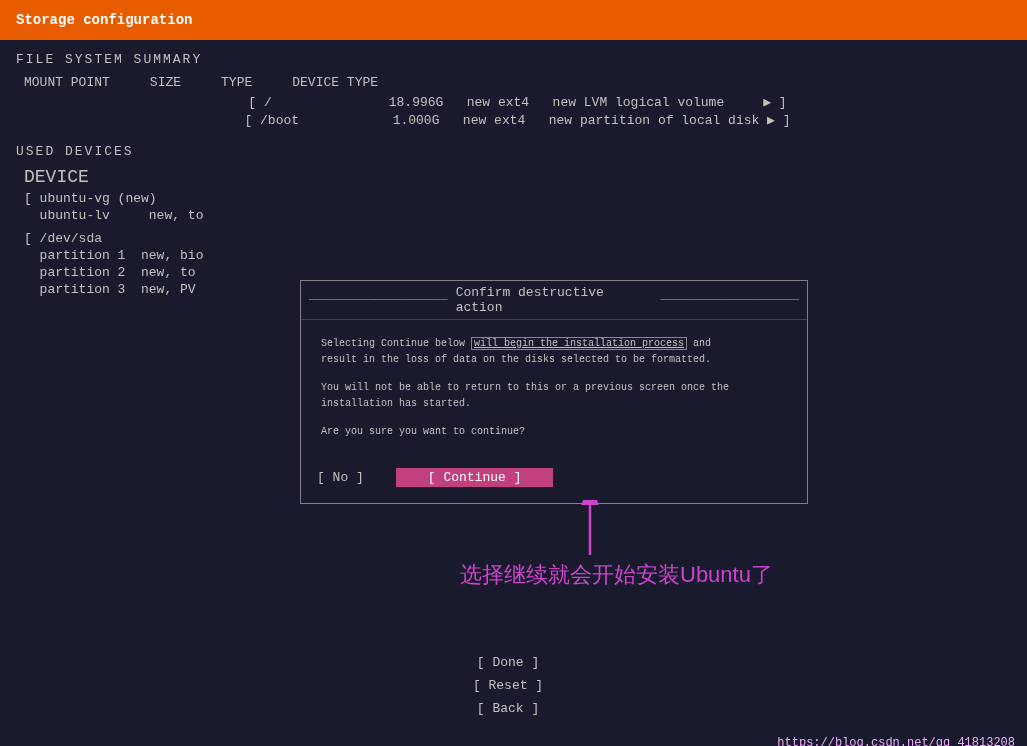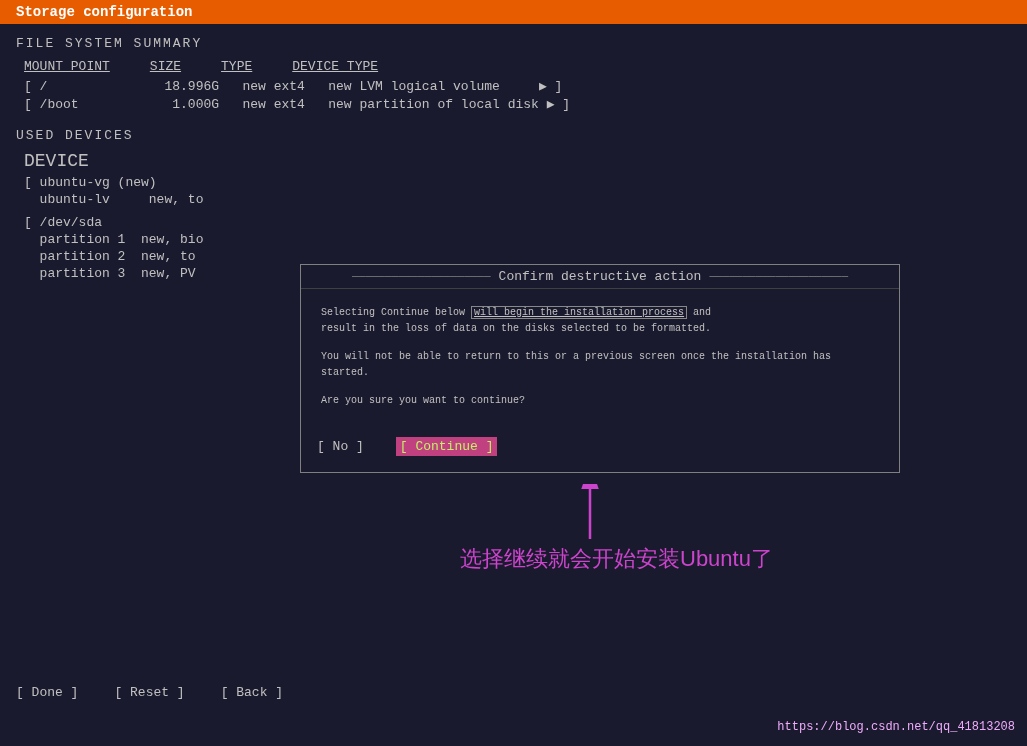--- a/index.html
+++ b/index.html
@@ -18,21 +18,21 @@
       overflow: hidden;
       position: relative;
     }
 
     #title-bar {
       background-color: #e85c00;
       color: #ffffff;
       padding: 4px 16px;
       font-size: 14px;
       font-weight: bold;
-      height: 24px;
+      height: 40px;
       display: flex;
       align-items: center;
     }
 
     #main-content {
       background-color: #1a1a2e;
       color: #c0c0c0;
       padding: 12px 16px;
       height: calc(746px - 28px);
       position: relative;
@@ -49,28 +49,28 @@
       margin-left: 8px;
       margin-bottom: 16px;
     }
 
     .fs-table-header {
       color: #c0c0c0;
       display: flex;
       gap: 40px;
       margin-bottom: 4px;
       font-size: 13px;
-      text-decoration: underline;
     }
 
     .fs-row {
       display: flex;
       align-items: center;
       font-size: 13px;
       margin-bottom: 2px;
+      justify-content: center;
     }
 
     .available-section {
       margin-bottom: 16px;
     }
 
     .no-devices {
       margin-left: 8px;
       color: #c0c0c0;
       margin-bottom: 8px;
@@ -98,21 +98,21 @@
       margin-left: 8px;
       font-size: 13px;
       margin-bottom: 2px;
     }
 
     
     #modal-overlay {
       position: absolute;
       top: 240px;
       left: 300px;
-      width: 600px;
+      width: 508px;
       background-color: #1a1a2e;
       border: 1px solid #808080;
       padding: 0;
       z-index: 10;
     }
 
     #modal-title-bar {
       display: flex;
       align-items: center;
       justify-content: center;
@@ -157,22 +157,22 @@
       font-family: 'Courier New', Courier, monospace;
       font-size: 13px;
     }
 
     .modal-btn-no {
       color: #c0c0c0;
     }
 
     .modal-btn-continue {
       background-color: #c04080;
-      color: #bef264;
-      padding: 2px 4px;
+      color: #ffffff;
+      padding: 2px 32px;
     }
 
     
     #arrow-annotation {
       position: absolute;
       top: 460px;
       left: 580px;
       z-index: 20;
     }
 
@@ -192,20 +192,21 @@
       white-space: nowrap;
     }
 
     
     #bottom-buttons {
       position: absolute;
       bottom: 40px;
       right: 11px;
       left: 0;
       display: flex;
+      flex-direction: column;
       align-items: center;
       gap: 4px;
     }
 
     .bottom-btn {
       color: #c0c0c0;
       font-family: 'Courier New', Courier, monospace;
       font-size: 13px;
       padding: 2px 16px;
       background: transparent;

